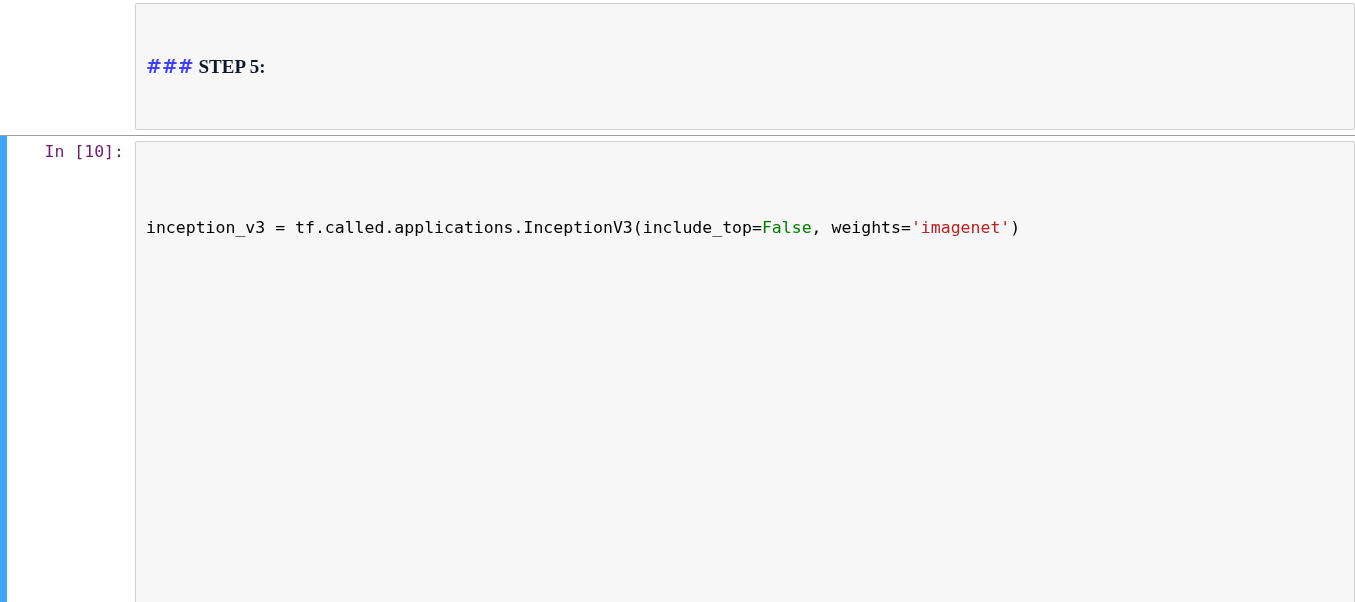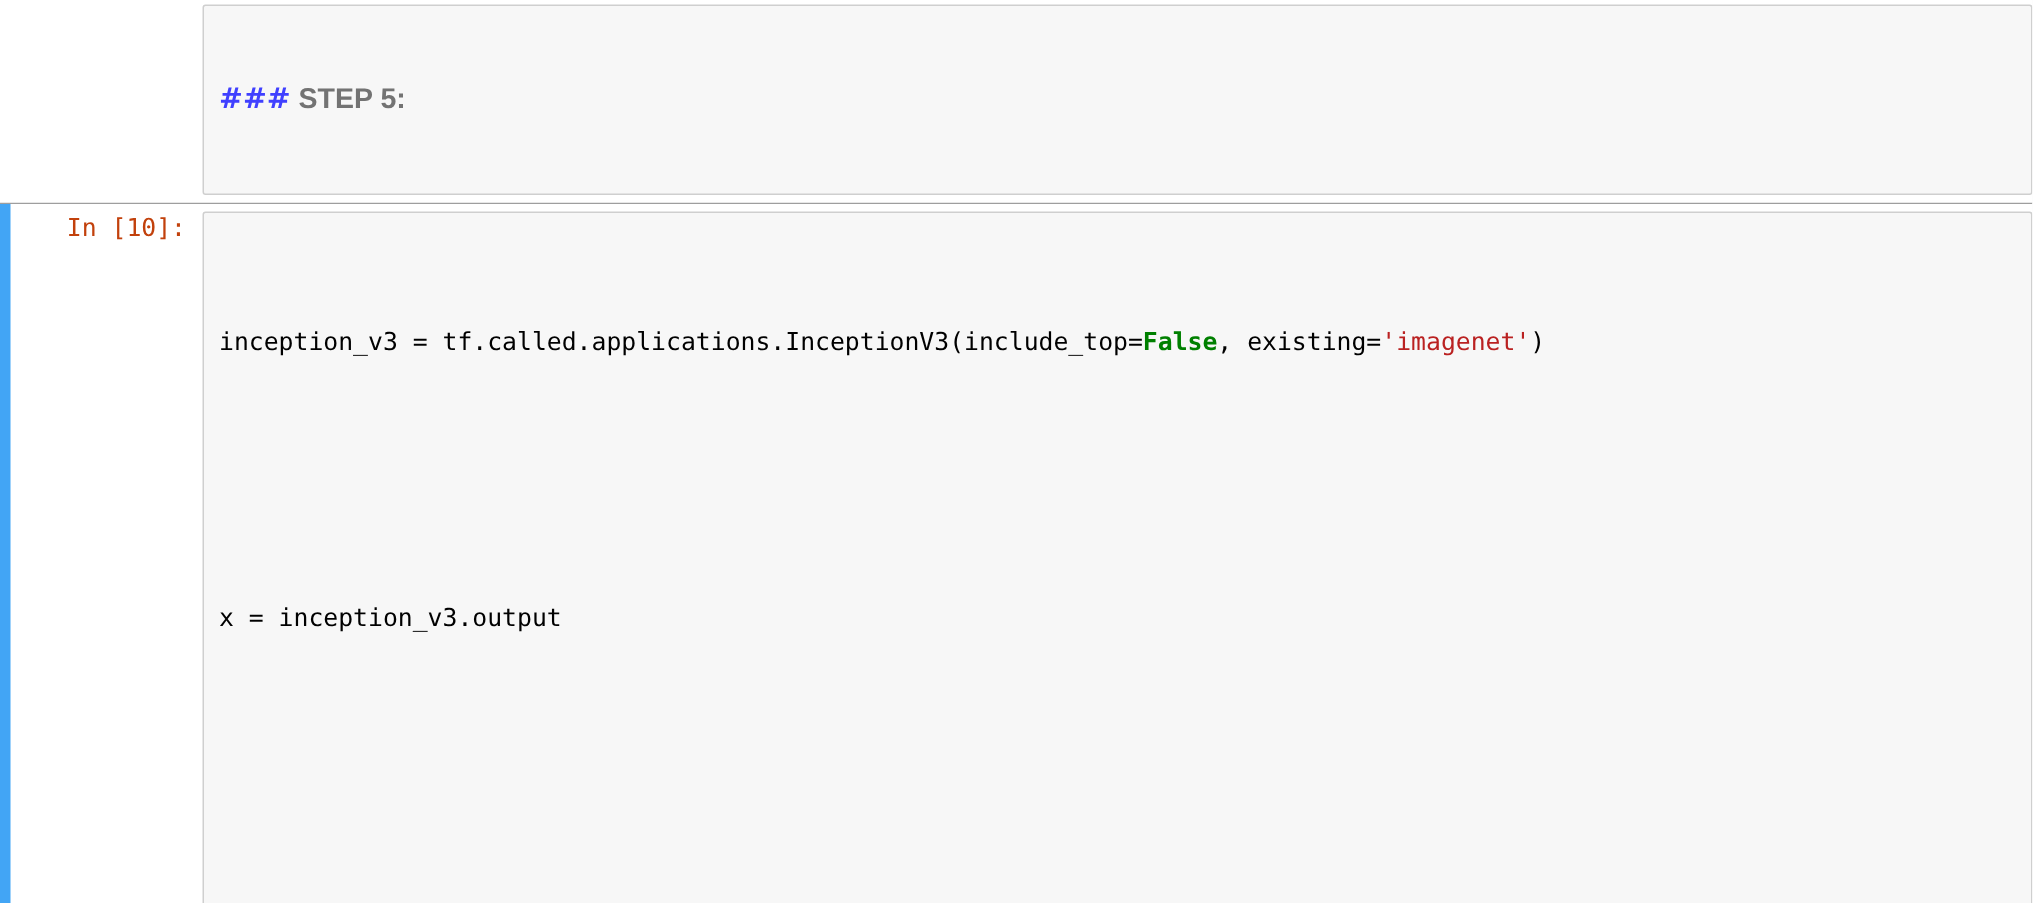--- a/index.html
+++ b/index.html
@@ -37,21 +37,21 @@
     width: 7px;
     background: #42a5f5;
   }
 
   .prompt {
     flex: 0 0 135px;
     width: 135px;
     text-align: right;
     padding-right: 11px;
     box-sizing: border-box;
-    color: #c2410c;
+    color: #701a75;
     font-family: "DejaVu Sans Mono", "Liberation Mono", monospace;
     font-size: 16.5px;
     line-height: 21.5px;
     white-space: pre;
     -webkit-font-smoothing: none;
   }
 
   .prompt.empty { color: transparent; }
 
   .cell-body {
@@ -77,30 +77,30 @@
   .editor .line.blank { height: 23px; }
 
   
   .md-hashes {
     color: #4040ff;
     font-weight: bold;
     font-family: "DejaVu Sans", sans-serif;
     font-size: 19px;
   }
   .md-header {
-    color: #737373;
+    color: #0f172a;
     font-weight: bold;
-    font-family: Liberation Sans, sans-serif;
+    font-family: Liberation Serif, serif;
     font-size: 19px;
   }
   .md-text { color: #000000; }
 
   
   .tok-plain   { color: #000000; }
-  .tok-keyword { color: #008000; font-weight: bold; }
+  .tok-keyword { color: #008000; font-weight: normal; }
   .tok-string  { color: #ba2121; }
 
   
   .cell-sep {
     height: 1px;
     background: #9e9e9e;
     width: 100%;
   }
 
   .md-cell-wrap { padding-top: 3px; }
@@ -121,25 +121,24 @@
 
   <div class="cell-sep"></div>
 
   <div class="cell">
     <div class="cell-selbar"></div>
     <div class="prompt">In [10]:</div>
     <div class="cell-body">
 
       <div class="editor">
         
-        <div class="line"><span class="tok-plain">inception_v3 = tf.called.applications.InceptionV3(include_top=</span><span class="tok-keyword">False</span><span class="tok-plain">, existing=</span><span class="tok-string">'imagenet'</span><span class="tok-plain">)</span></div>
+        <div class="line"><span class="tok-plain">inception_v3 = tf.called.applications.InceptionV3(include_top=</span><span class="tok-keyword">False</span><span class="tok-plain">, weights=</span><span class="tok-string">'imagenet'</span><span class="tok-plain">)</span></div>
         
         <div class="line blank"></div>
         
-        <div class="line"><span class="tok-plain">x = inception_v3.output</span></div>
         
         <div class="line blank"></div>
         
         
         
         
         
         
         
         

